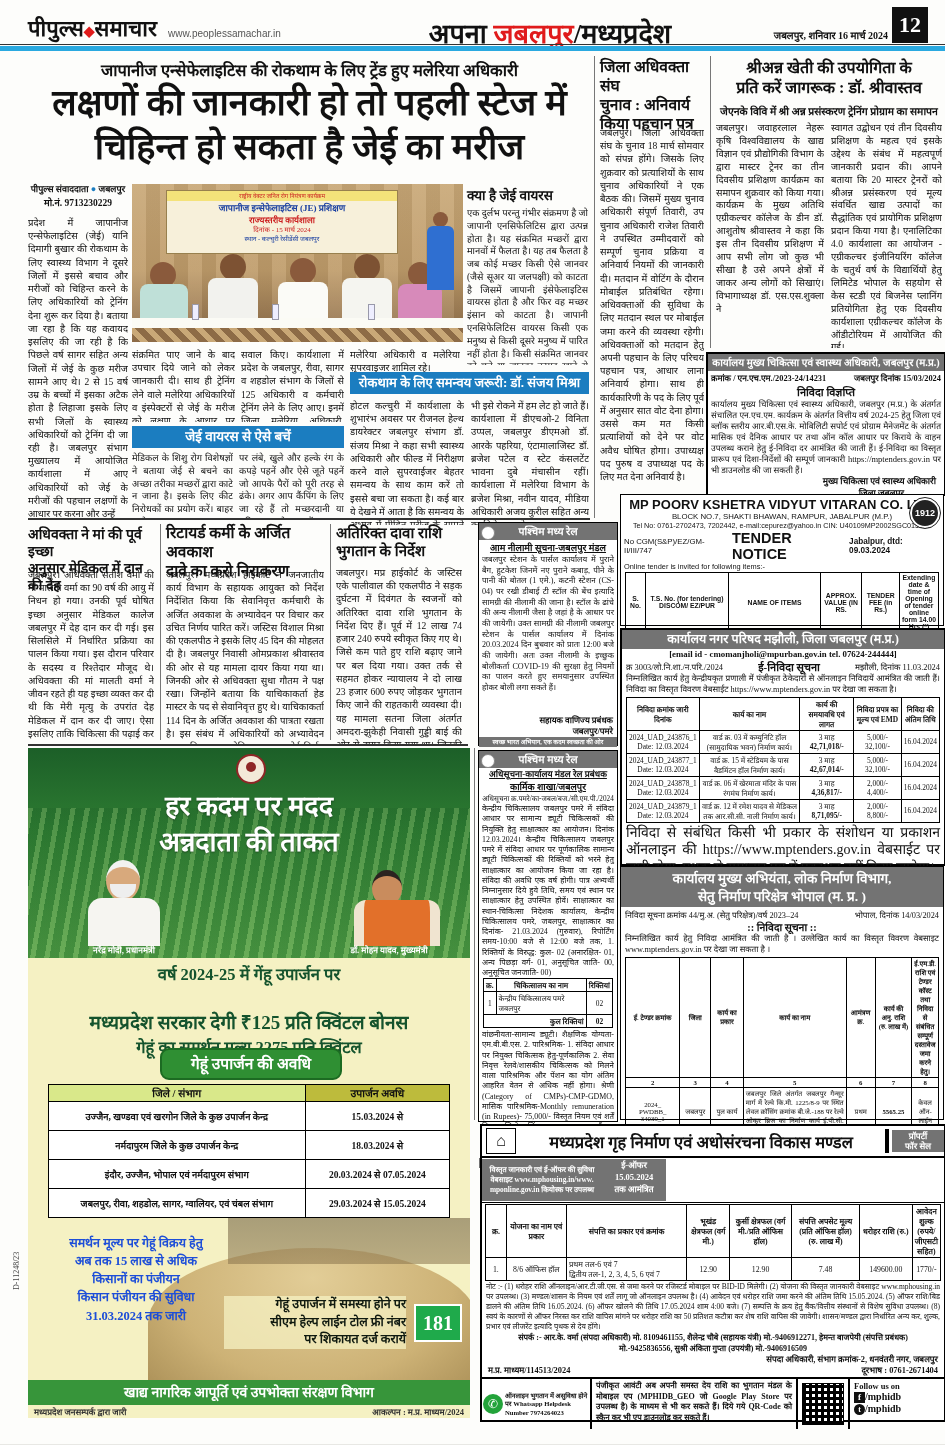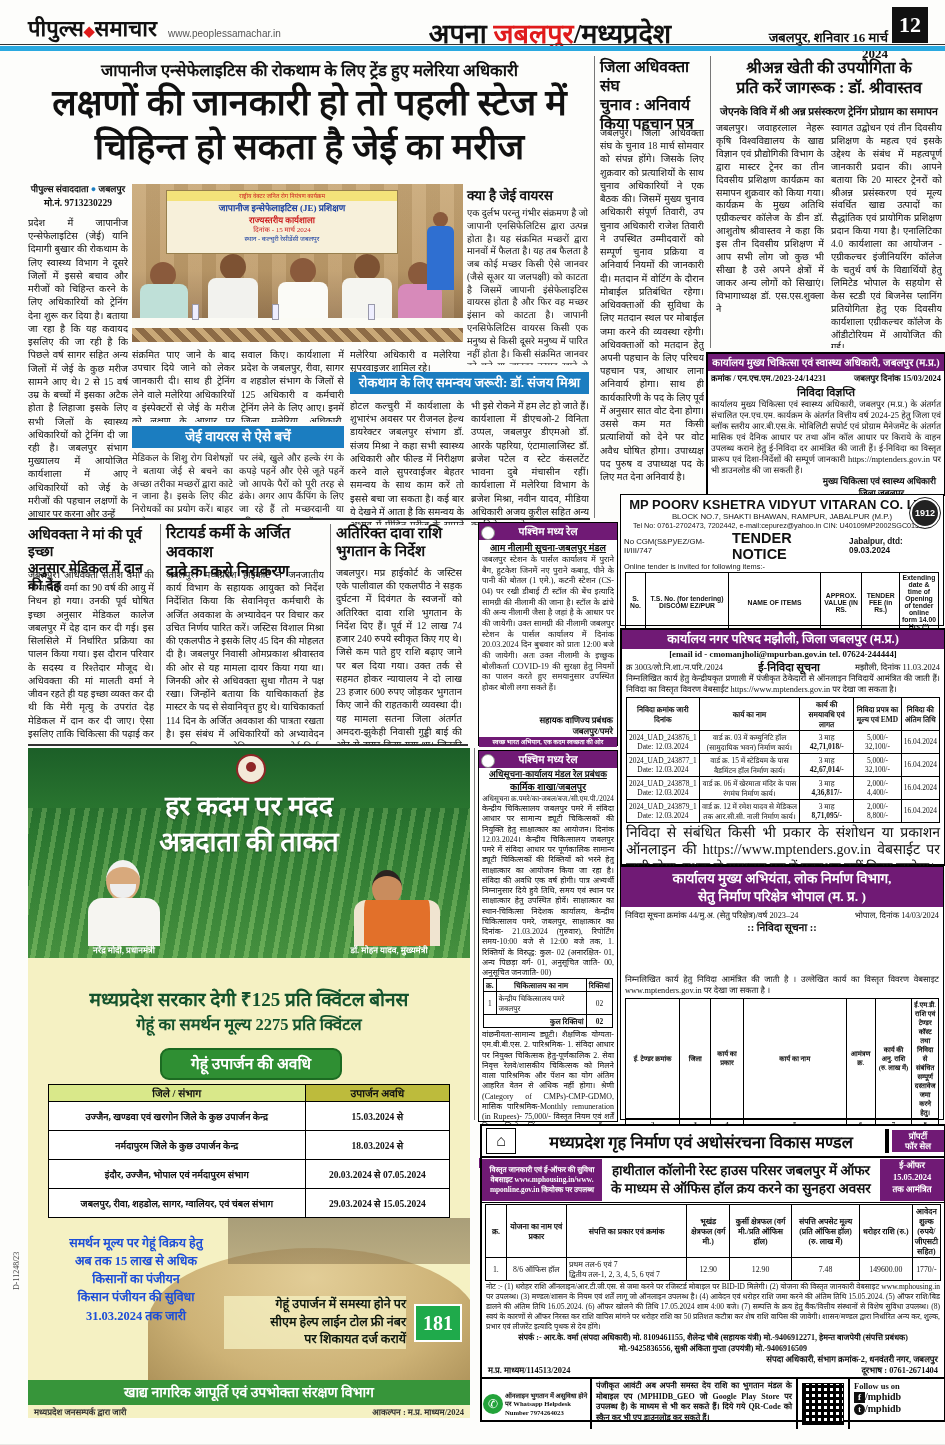--- a/index.html
+++ b/index.html
@@ -6,21 +6,21 @@
   #page{position:relative;width:945px;height:1444px;background:#fdfdfb;margin:0 auto;
         font-family:"Liberation Serif",serif;color:#111;overflow:hidden;}
   .abs{position:absolute;}
   .b{font-weight:bold;}
   .c{text-align:center;}
   .r{text-align:right;}
   .j{text-align:justify;}
   .pl{white-space:pre-line;}
   .clip{overflow:hidden;}
   .bluebar{background:#1b7dc0;color:#fff;font-weight:bold;text-align:center;}
-  .blackbar{background:#701a75;color:#fff;font-weight:bold;text-align:center;}
+  .blackbar{background:#737373;color:#fff;font-weight:bold;text-align:center;}
   .box{border:1.5px solid #000;background:#fff;}
   .vrule{background:#777;width:1px;}
   .hrule{background:#333;}
   .sans{font-family:"Liberation Sans",sans-serif;}
   table{border-collapse:collapse;}
   td,th{border:1px solid #000;padding:1px 2px;vertical-align:middle;}
   .qr{background:
       repeating-linear-gradient(0deg,#000 0 3px,transparent 3px 6px),
       repeating-linear-gradient(90deg,#000 0 3px,#fff 3px 6px);}
   .head-art{line-height:1.22;}
@@ -30,21 +30,21 @@
 
 <div id="page">
 
   <div class="abs" style="left:28px;top:12px;font-size:22px;font-weight:bold;">
     <span>पीपुल्स</span><span style="color:#e01b1b;font-size:14px;">◆</span><span>समाचार</span>
   </div>
   <div class="abs" style="left:168px;top:28px;font-size:10px;color:#555;font-family:'Liberation Sans',sans-serif;">www.peoplessamachar.in</div>
   <div class="abs c" style="left:360px;top:14px;width:380px;font-size:27px;font-weight:bold;">
     <span>अपना </span><span style="color:#e01b1b;">जबलपुर</span><span>/मध्यप्रदेश</span>
   </div>
-  <div class="abs b" style="left:748px;top:28px;width:140px;font-size:13px;text-align:right;">जबलपुर, शनिवार 16 मार्च 2024</div>
+  <div class="abs b" style="left:748px;top:28px;width:140px;font-size:10px;text-align:right;">जबलपुर, शनिवार 16 मार्च 2024</div>
   <div class="abs c" style="left:892px;top:7px;width:36px;height:36px;background:#111;color:#fff;font-size:22px;font-weight:bold;line-height:36px;">12</div>
   <div class="abs hrule" style="left:0;top:44px;width:945px;height:1px;"></div>
   <div class="abs" style="left:0;top:46px;width:945px;height:5px;background:#2aa9e0;"></div>
 
   <div class="abs c b head-art" style="left:28px;top:82px;width:563px;font-size:36px;">लक्षणों की जानकारी हो तो पहली स्टेज में</div>
   <div class="abs c b" style="left:28px;top:58px;width:563px;font-size:16.5px;">जापानीज एन्सेफेलाइटिस की रोकथाम के लिए ट्रेंड हुए मलेरिया अधिकारी</div>
   <div class="abs c b head-art" style="left:28px;top:126px;width:563px;font-size:36px;">चिहिन्त हो सकता है जेई का मरीज</div>
 
   <div class="abs c" style="left:24px;top:182px;width:108px;font-size:9px;font-weight:bold;">
     <span>पीपुल्स संवाददाता</span>
@@ -303,21 +303,21 @@
   <div class="abs box" style="left:620px;top:866px;width:322px;height:252px;border-width:1.5px;">
     <div class="blackbar" style="font-size:13.5px;padding:2px 0;">
       <div>कार्यालय मुख्य अभियंता, लोक निर्माण विभाग,</div>
       <div>सेतु निर्माण परिक्षेत्र भोपाल (म. प्र. )</div>
     </div>
     <div style="display:flex;justify-content:space-between;font-size:8.3px;padding:2px 4px 0 4px;">
       <span>निविदा सूचना क्रमांक 44/मु.अ. (सेतु परिक्षेत्र)/वर्ष 2023–24</span>
       <span>भोपाल, दिनांक 14/03/2024</span>
     </div>
     <div class="c b" style="font-size:10.5px;">:: निविदा सूचना ::</div>
-    <div class="j" style="font-size:8.3px;padding:0 4px;line-height:1.3;margin-top:41px;">निम्नलिखित कार्य हेतु निविदा आमंत्रित की जाती है । उल्लेखित कार्य का विस्तृत विवरण वेबसाइट www.mptenders.gov.in पर देखा जा सकता है ।</div>
+    <div class="j" style="font-size:8.3px;padding:0 4px;line-height:1.3;">निम्नलिखित कार्य हेतु निविदा आमंत्रित की जाती है । उल्लेखित कार्य का विस्तृत विवरण वेबसाइट www.mptenders.gov.in पर देखा जा सकता है ।</div>
     <table style="width:314px;margin:1px auto;font-size:6.8px;">
       <tbody>
           <tr>
         <th style="width:50px;">ई. टेण्डर क्रमांक</th>
         <th style="width:26px;">जिला</th>
         <th style="width:28px;">कार्य का प्रकार</th>
         <th style="width:100px;">कार्य का नाम</th>
         <th style="width:24px;">आमंत्रण क्र.</th>
         <th style="width:32px;">कार्य की अनु. राशि (रु. लाख में)</th>
         <th>ई.एम.डी. राशि एवं टेण्डर कॉस्ट तथा निविदा से संबंधित सम्पूर्ण दस्तावेज जमा करने हेतु।</th>
@@ -362,24 +362,20 @@
   <div class="abs box" style="left:480px;top:1124px;width:462px;height:294px;border-width:2.5px;">
     <div style="display:flex;align-items:center;border-bottom:2px solid #000;height:30px;">
       <span class="c" style="width:28px;height:24px;border:1.5px solid #000;margin:0 4px;font-size:16px;line-height:24px;">⌂</span>
       <span class="b c" style="flex:1;font-size:16.5px;">मध्यप्रदेश गृह निर्माण एवं अधोसंरचना विकास मण्डल</span>
       <span style="width:4px;height:24px;background:#000;margin:0 3px;"></span>
       <span class="blackbar pl" style="width:50px;font-size:8.5px;line-height:1.2;padding:1px;">प्रॉपर्टी
 फॉर सेल</span>
     </div>
     <div style="display:flex;align-items:center;border-bottom:1.5px solid #000;height:44px;">
       <span class="blackbar" style="width:118px;height:40px;font-size:7.3px;line-height:1.35;padding:1px;font-weight:bold;display:flex;align-items:center;">विस्तृत जानकारी एवं ई-ऑफर की सुविधा वेबसाइट www.mphousing.in/www. mponline.gov.in कियोस्क पर उपलब्ध</span>
-      <span class="b c" style="flex:1;font-size:13.5px;line-height:1.35;">
-        <span>हाथीताल कॉलोनी रेस्ट हाउस परिसर जबलपुर में ऑफर</span><br>
-        <span>के माध्यम से ऑफिस हॉल क्रय करने का सुनहरा अवसर</span>
-      </span>
       <span class="blackbar pl" style="width:62px;height:40px;font-size:8.5px;line-height:1.4;padding:1px;">ई-ऑफर
 15.05.2024
 तक आमंत्रित</span>
     </div>
     <table style="width:456px;margin:1px auto;font-size:7.8px;">
       <tbody>
           <tr>
         <th style="width:16px;">क्र.</th>
         <th style="width:56px;">योजना का नाम एवं प्रकार</th>
         <th style="width:118px;">संपत्ति का प्रकार एवं क्रमांक</th>
@@ -445,20 +441,21 @@
     </div>
     <div class="abs c b" style="left:30px;top:196px;width:132px;font-size:8.5px;color:#fff;">नरेंद्र मोदी, प्रधानमंत्री</div>
 
     <div class="abs" style="left:316px;top:122px;width:90px;height:76px;">
       <div class="abs" style="left:28px;top:0;width:30px;height:30px;border-radius:50%;background:#c98c5d;border-top:6px solid #2b2320;"></div>
       <div class="abs" style="left:10px;top:30px;width:66px;height:46px;border-radius:12px 12px 0 0;background:#e2702a;border-left:10px solid #f0e4d0;border-right:10px solid #f0e4d0;"></div>
     </div>
     <div class="abs c b" style="left:296px;top:196px;width:130px;font-size:8.5px;color:#fff;">डॉ. मोहन यादव, मुख्यमंत्री</div>
 
     <div class="abs c" style="left:8px;top:214px;width:426px;color:#14532d;">
+      <div class="b" style="font-size:16.5px;">वर्ष 2024-25 में गेंहू उपार्जन पर</div>
       <div class="b" style="font-size:19px;margin-top:24px;">मध्यप्रदेश सरकार देगी ₹125 प्रति क्विंटल बोनस</div>
       <div class="b" style="font-size:16.5px;">गेहूं का समर्थन मूल्य 2275 प्रति क्विंटल</div>
     </div>
 
     <div class="abs c b" style="left:132px;top:300px;width:178px;height:28px;background:#2f8f33;border:2px solid #1c6b22;border-radius:9px;color:#fff;font-size:15.5px;line-height:28px;">गेहूं उपार्जन की अवधि</div>
     <table class="abs" style="left:20px;top:336px;width:402px;font-size:9.5px;background:#fff;">
       <tbody>
           <tr>
         <th style="width:64%;background:#d9e88a;font-size:10.5px;">जिले / संभाग</th>
         <th style="background:#bdbb3c;font-size:10.5px;">उपार्जन अवधि</th>

